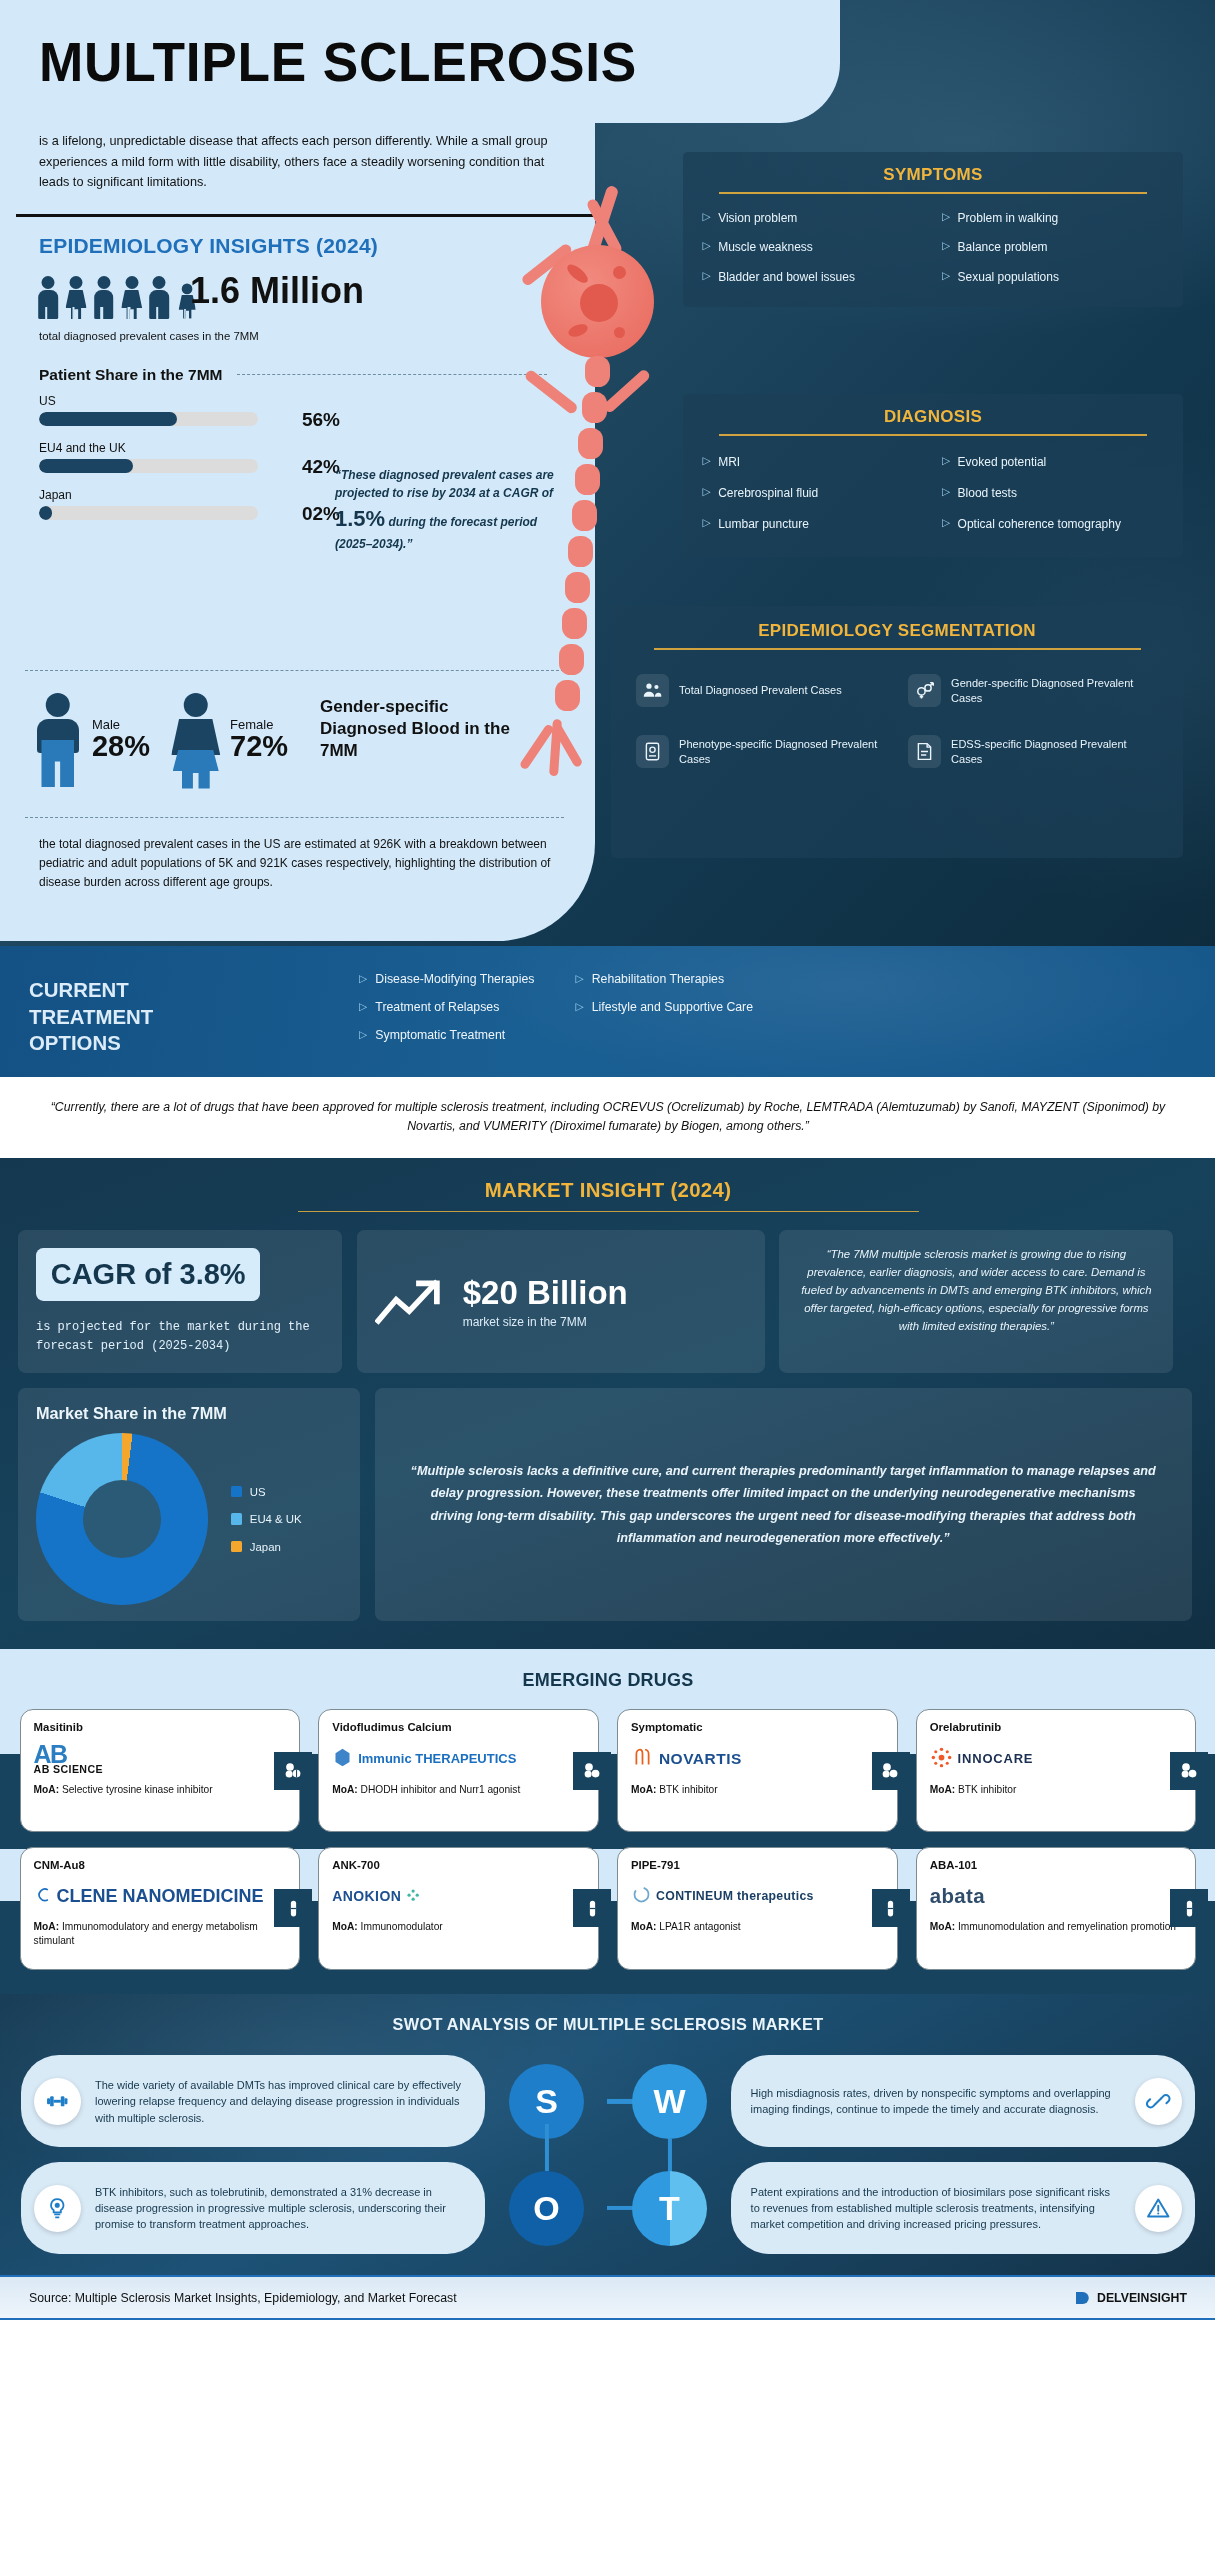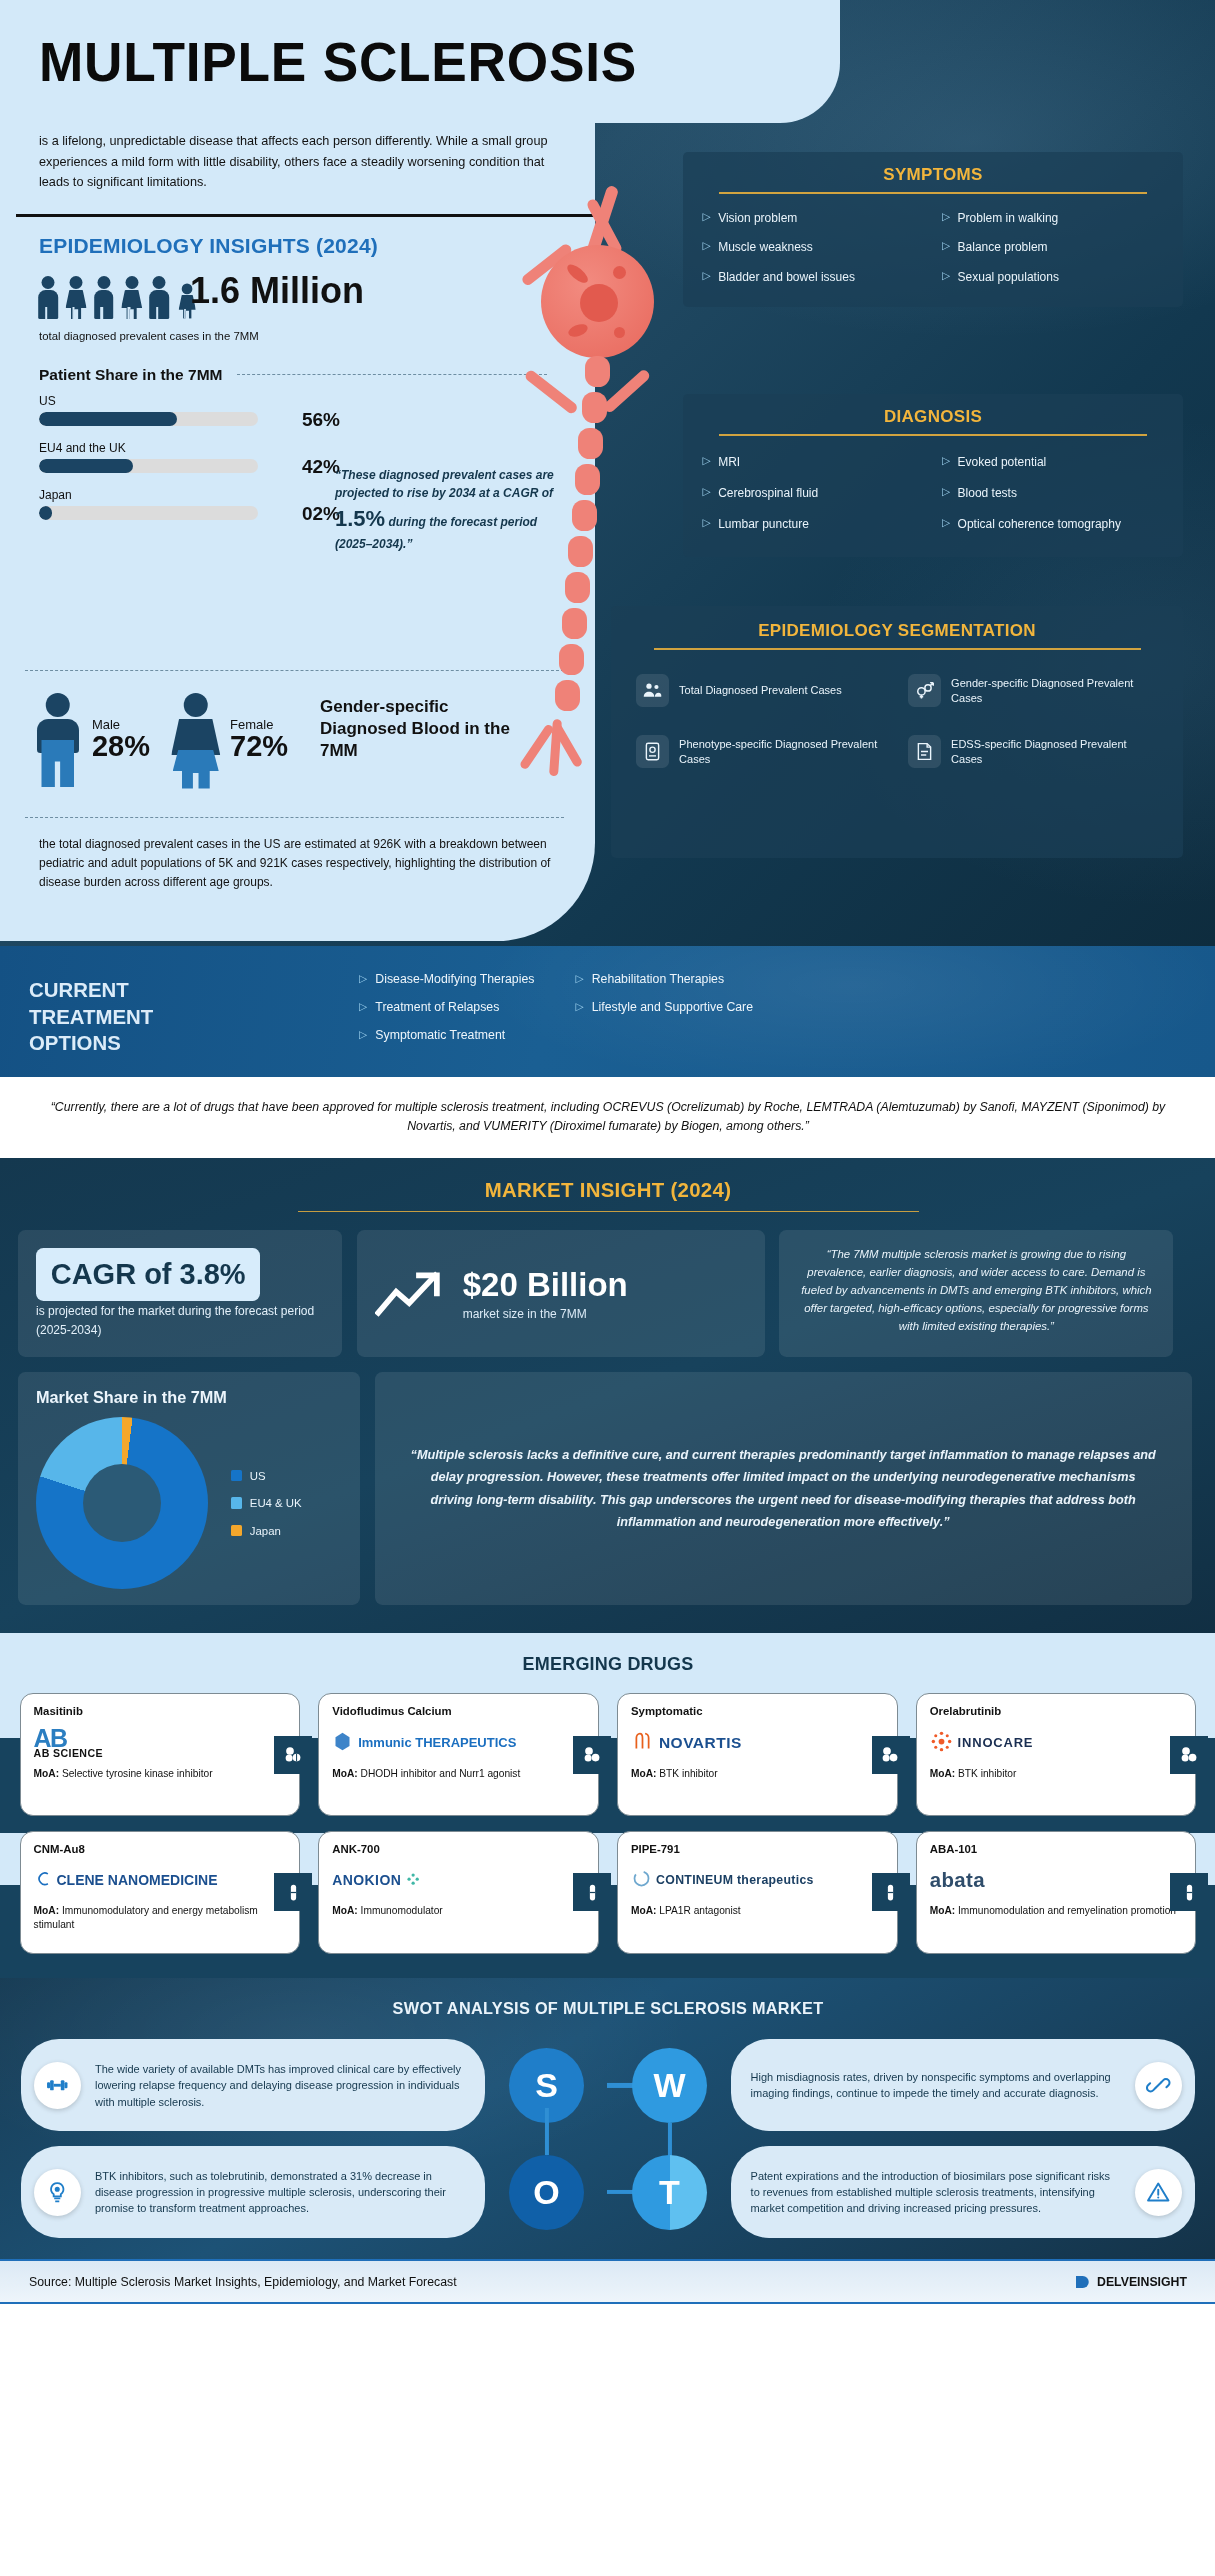--- a/index.html
+++ b/index.html
@@ -146,21 +146,21 @@
     position:relative; padding: 21px 0 28px;
     background: linear-gradient(160deg,#14384f 0%, #17425c 50%, #112f43 100%);
   }
   .market-title{color:#f2b53c;font-size:20.4px;font-weight:800;text-align:center;letter-spacing:0.3px;}
   .market-rule{width:621px;height:1.6px;background:#f2b53c;opacity:.8;margin:9px auto 0;}
   .m-row{display:flex;gap:14.7px;padding:18px 18px 0;}
   .m-card{background:rgba(255,255,255,.09);border-radius:7.4px;padding:18px;}
   .cagr-box{background:#d7ecfb;border-radius:7.4px;padding:9.8px 14.7px;display:inline-block;}
   .cagr-box span{font-size:29px;font-weight:800;color:#14374d;
      font-family:"Liberation Sans Narrow","Liberation Sans",sans-serif;}
-  .m-sub{color:#e3f0fa;font-size:12px;line-height:1.55;margin-top:1px;}
+  .m-sub{color:#e3f0fa;font-size:12px;line-height:1.55;margin-top:17px;font-family:Liberation Mono, monospace;}
   .billion{font-size:33px;font-weight:800;color:#fff;font-family:"Liberation Sans Narrow","Liberation Sans",sans-serif;}
   .billion-sub{color:#dcebf7;font-size:12px;margin-top:3.3px;}
   .m-quote{color:#eaf4fb;font-size:11.4px;line-height:1.58;font-style:italic;text-align:center;}
   .donut-card{background:rgba(255,255,255,.09);border-radius:7.4px;padding:16.3px 18px;}
   .donut-title{color:#ecf5fc;font-size:16.3px;font-weight:700;margin-bottom:9.8px;}
   .legend-i{display:flex;align-items:center;gap:7.4px;color:#eaf4fb;font-size:11.4px;margin-bottom:15.5px;}
   .swatch{width:11.4px;height:11.4px;border-radius:1.6px;}
   .big-quote{color:#eaf4fb;font-size:12.7px;line-height:1.75;font-style:italic;font-weight:700;text-align:center;}
 
   
@@ -621,21 +621,21 @@
             </svg>
           </div>
       </div>
 
       <div class="drug-card">
         <div class="drug-name">CNM-Au8</div>
         <div class="drug-logo">
           <span><svg width="19.6" height="19.6" viewBox="0 0 24 24" fill="none" stroke="#1b6fc0" stroke-width="2">
                 <path d="M17 6a7 7 0 100 12"></path>
               </svg></span>
-          <div style="margin-left:3.3px;font-size:14px;font-weight:700;color:#1b4f8f">CLENE NANOMEDICINE</div>
+          <div style="margin-left:3.3px;font-size:18px;font-weight:700;color:#1b4f8f">CLENE NANOMEDICINE</div>
         </div>
         <div class="drug-moa"><b>MoA:</b> <span>Immunomodulatory and energy metabolism stimulant</span></div>
         <div class="pill-badge">
             <svg viewBox="0 0 24 24" fill="#fff">
               <rect x="9" y="3" width="6" height="18" rx="3"></rect>
               <path d="M9 12h6" stroke="#17435e" stroke-width="1.4"></path>
             </svg>
           </div>
       </div>
 

